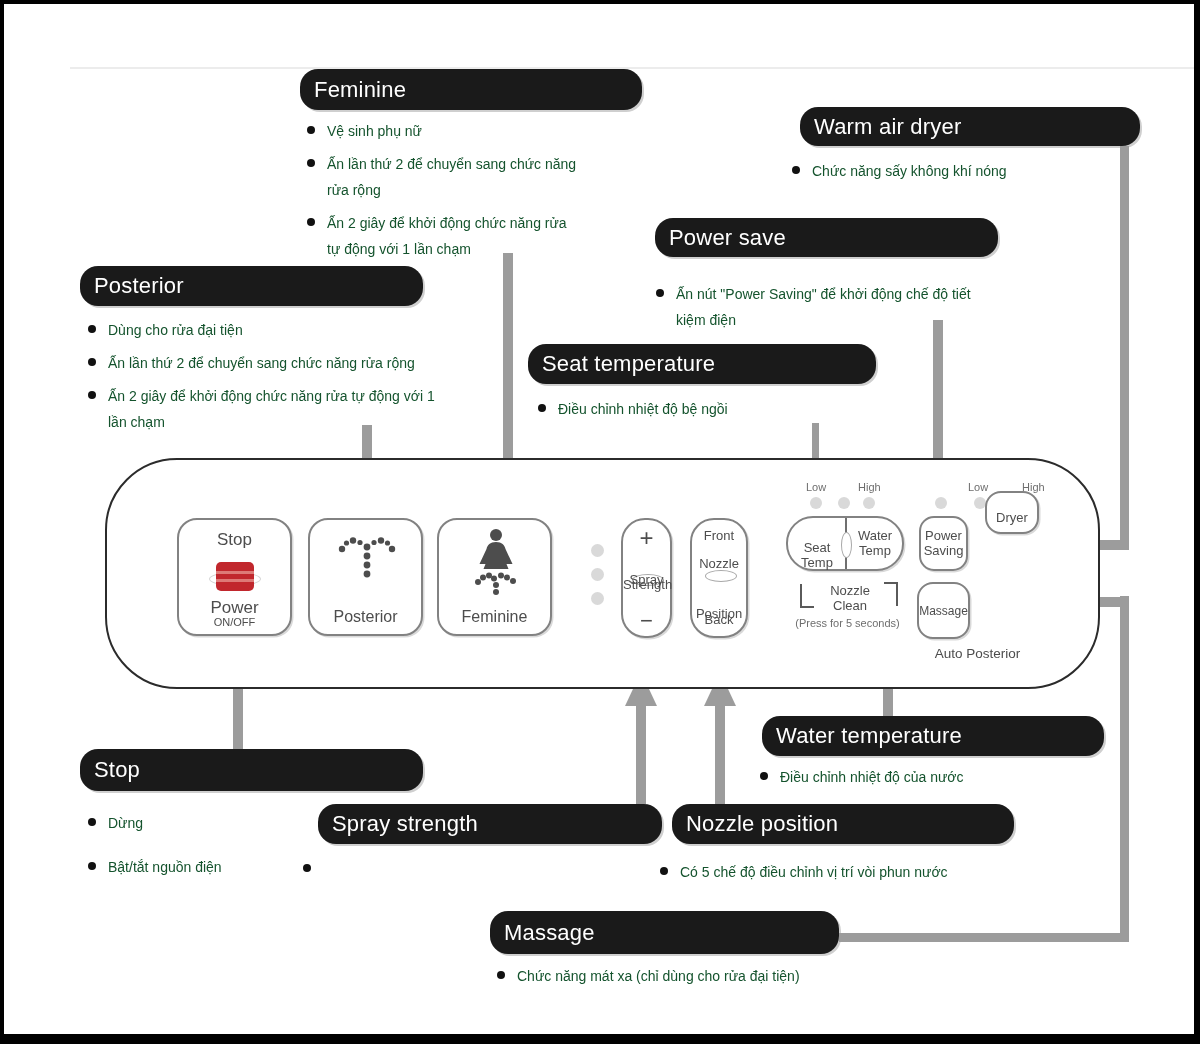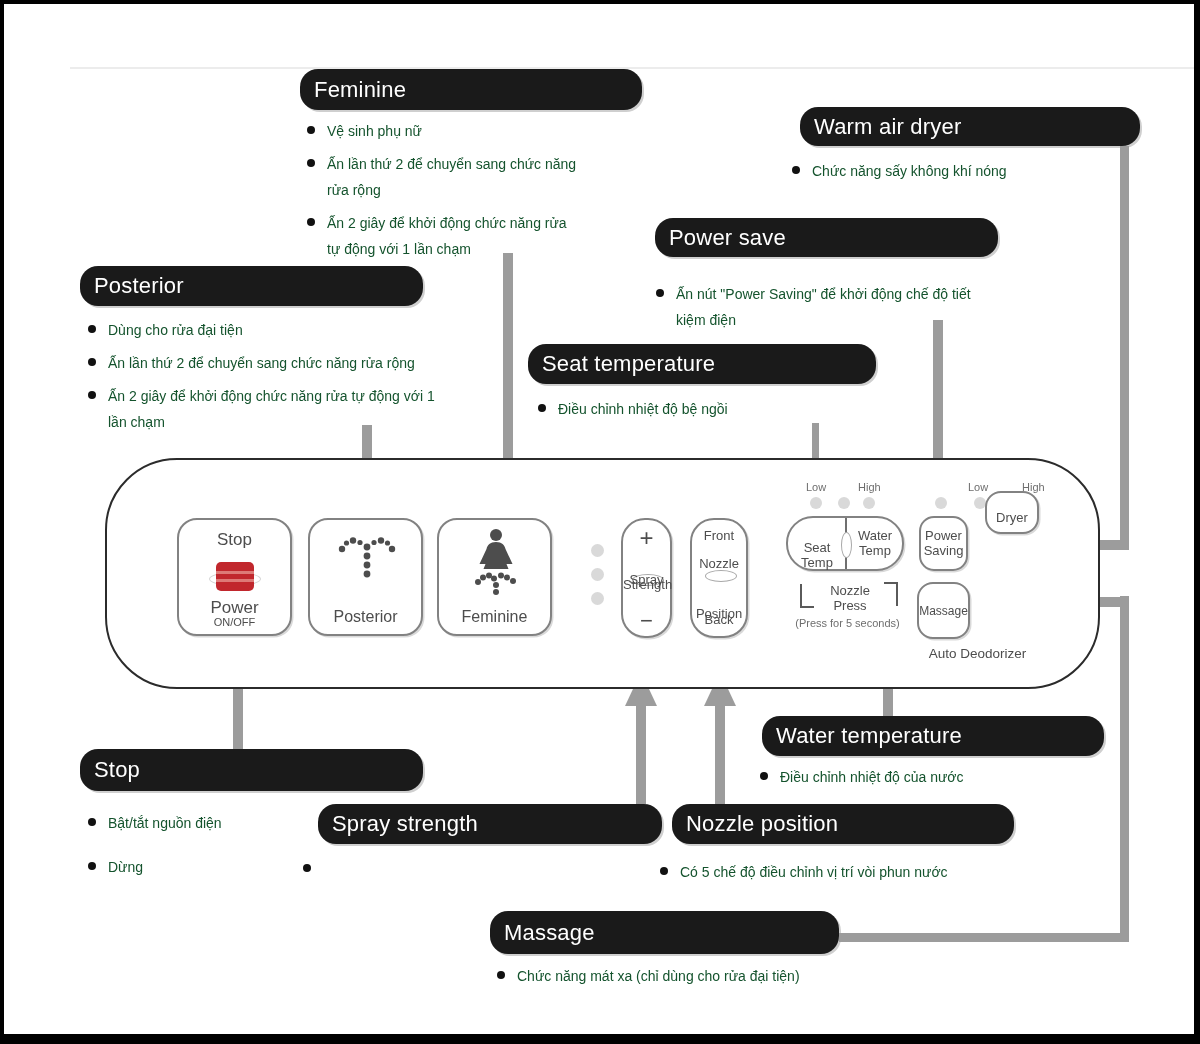--- a/index.html
+++ b/index.html
@@ -134,25 +134,25 @@
     </div>
 <div class="bullets" style="left:538px;top:396px;width:330px;">
       <div class="bullet-row">
         <span class="bdot"></span>
         <span class="btxt">Điều chỉnh nhiệt độ bệ ngồi</span>
       </div>
     </div>
 <div class="bullets stop-gap" style="left:88px;top:810px;width:300px;">
       <div class="bullet-row">
         <span class="bdot"></span>
+        <span class="btxt">Dừng</span>
+      </div>
+      <div class="bullet-row">
+        <span class="bdot"></span>
         <span class="btxt">Bật/tắt nguồn điện</span>
-      </div>
-      <div class="bullet-row">
-        <span class="bdot"></span>
-        <span class="btxt">Dừng</span>
       </div>
     </div>
 <div class="bullets w-spray" style="left:303px;top:856px;width:370px;">
       <div class="bullet-row">
         <span class="bdot"></span>
       </div>
     </div>
 <div class="bullets" style="left:660px;top:859px;width:460px;">
       <div class="bullet-row">
         <span class="bdot"></span>
@@ -302,18 +302,18 @@
 <div class="btn" style="left:985px;top:491px;width:54px;height:43px;border-radius:16px;">
   <div class="small-txt" style="left:0;top:17px;width:100%;font-size:13px;">Dryer</div>
 </div>
 
 <div class="btn" style="left:917px;top:582px;width:53px;height:57px;border-radius:16px;">
   <div class="small-txt" style="left:0;top:20px;width:100%;font-size:12px;">Massage</div>
 </div>
 
 <div class="bracket l" style="left:800px;top:584px;"></div>
 <div class="bracket r" style="left:884px;top:582px;"></div>
-<div class="small-txt" style="left:818px;top:583px;width:64px;font-size:13px;line-height:15px;"><span>Nozzle</span><br><span>Press</span></div>
+<div class="small-txt" style="left:818px;top:583px;width:64px;font-size:13px;line-height:15px;"><span>Nozzle</span><br><span>Clean</span></div>
 <div class="small-txt" style="left:775px;top:617px;width:145px;font-size:11px;color:#6e6e6e;">(Press for 5 seconds)</div>
 
-<div class="small-txt" style="left:905px;top:646px;width:145px;font-size:13.5px;">Auto Deodorizer</div>
+<div class="small-txt" style="left:905px;top:646px;width:145px;font-size:13.5px;">Auto Posterior</div>
 
 </div>
 
 </body></html>

